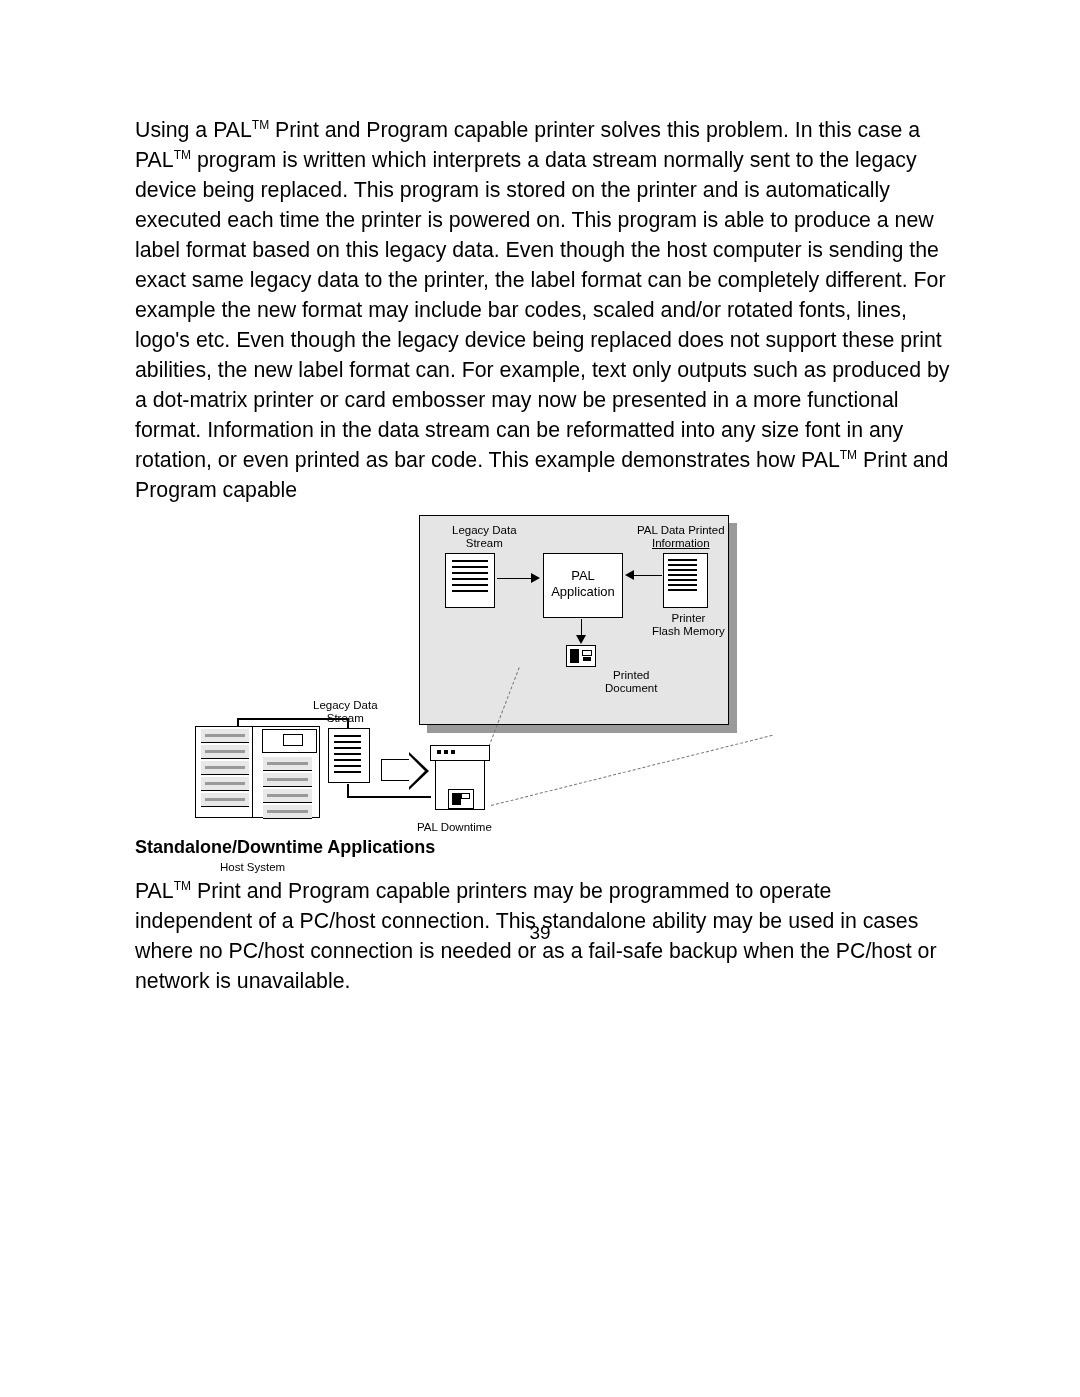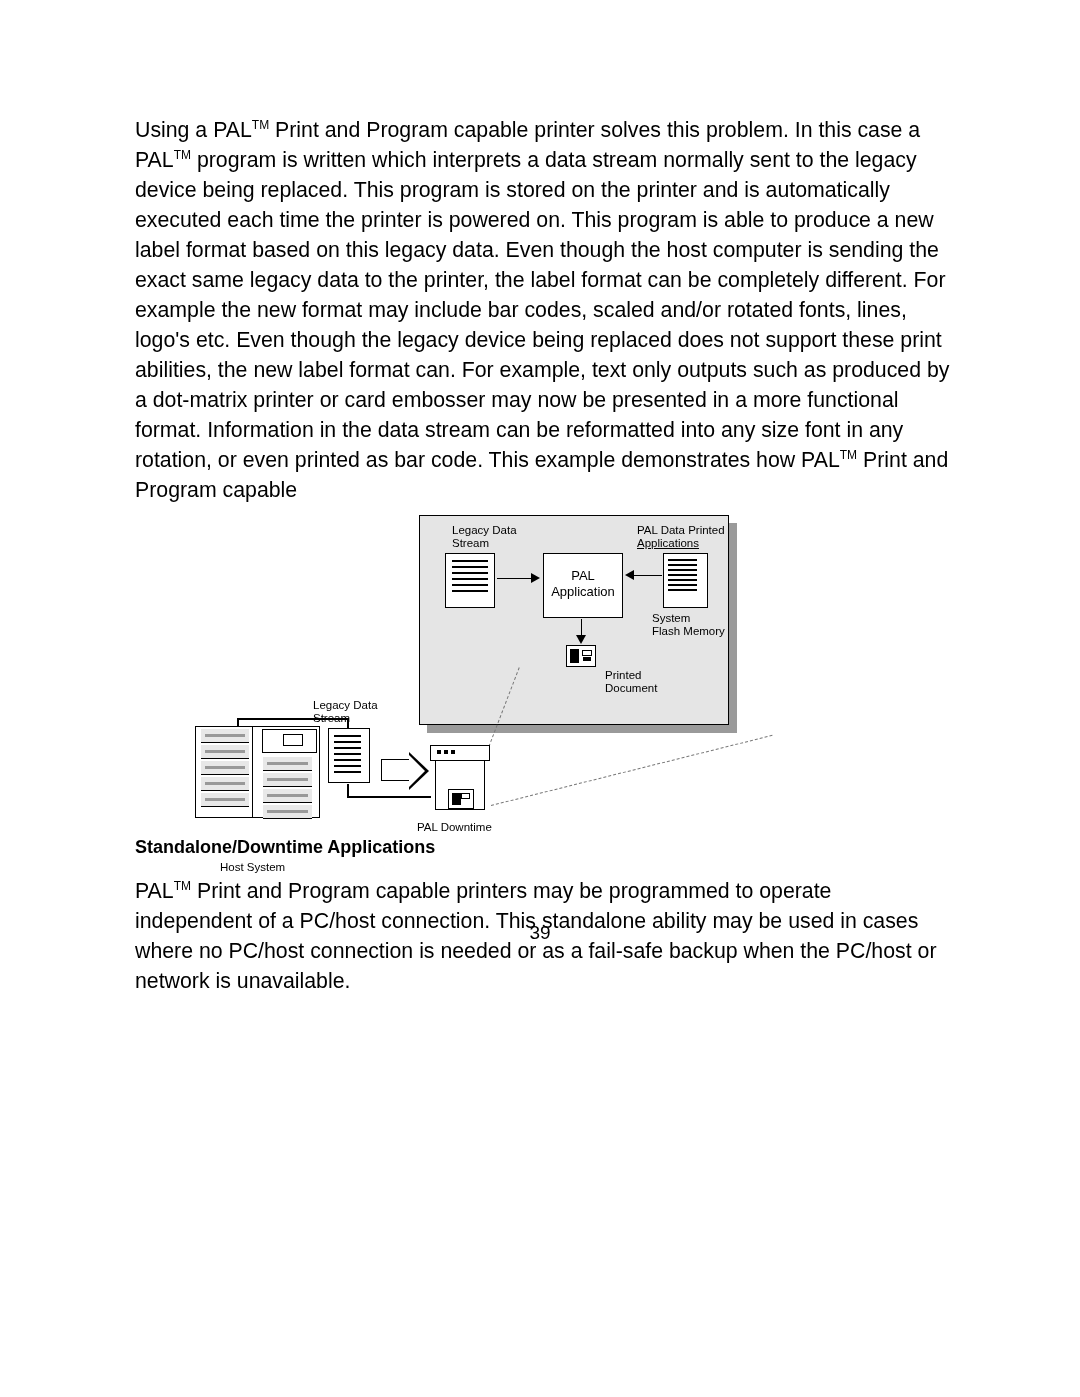--- a/index.html
+++ b/index.html
@@ -93,21 +93,21 @@
       0 10px 0 #000,
       0 15px 0 #000,
       0 20px 0 #000,
       0 25px 0 #000,
       0 30px 0 #000;
   }
 
   .label {
     position: absolute;
     font-size: 11.5px;
-    text-align: left;
+    text-align: center;
     line-height: 13px;
     white-space: nowrap;
   }
 
   .interp-box {
     position: absolute;
     left: 378px; top: 40px;
     width: 80px; height: 65px;
     border: 1px solid #000;
     background: #fff;
@@ -313,25 +313,25 @@
     <div class="arrow-head-right" style="left:366px; top:60px;"></div>
 
     <div class="interp-box">
       <span>PAL</span><br><span>Application</span>
     </div>
 
     <div class="arrow-line-h" style="left:469px; top:62px; width:28px;"></div>
     <div class="arrow-head-left" style="left:460px; top:57px;"></div>
 
     <div class="label" style="left:472px; top:11px;">
-      <span>PAL Data Printed</span><br><span style="text-decoration:underline;">Applications</span>
+      <span>PAL Data Printed</span><br><span style="text-decoration:underline;">Information</span>
     </div>
     <div class="doc-box doc-lines-small" style="left:498px; top:40px; width:45px; height:55px;"></div>
     <div class="label" style="left:487px; top:99px;">
-      <span>System</span><br><span>Flash Memory</span>
+      <span>Printer</span><br><span>Flash Memory</span>
     </div>
 
     <div class="arrow-line-v" style="left:416px; top:106px; height:18px;"></div>
     <div class="arrow-head-down" style="left:411px; top:122px;"></div>
 
     <div class="printed-doc"></div>
     <div class="label" style="left:398px; top:156px;margin-left:42px;">
       <span>Printed</span><br><span>Document</span>
     </div>
 

